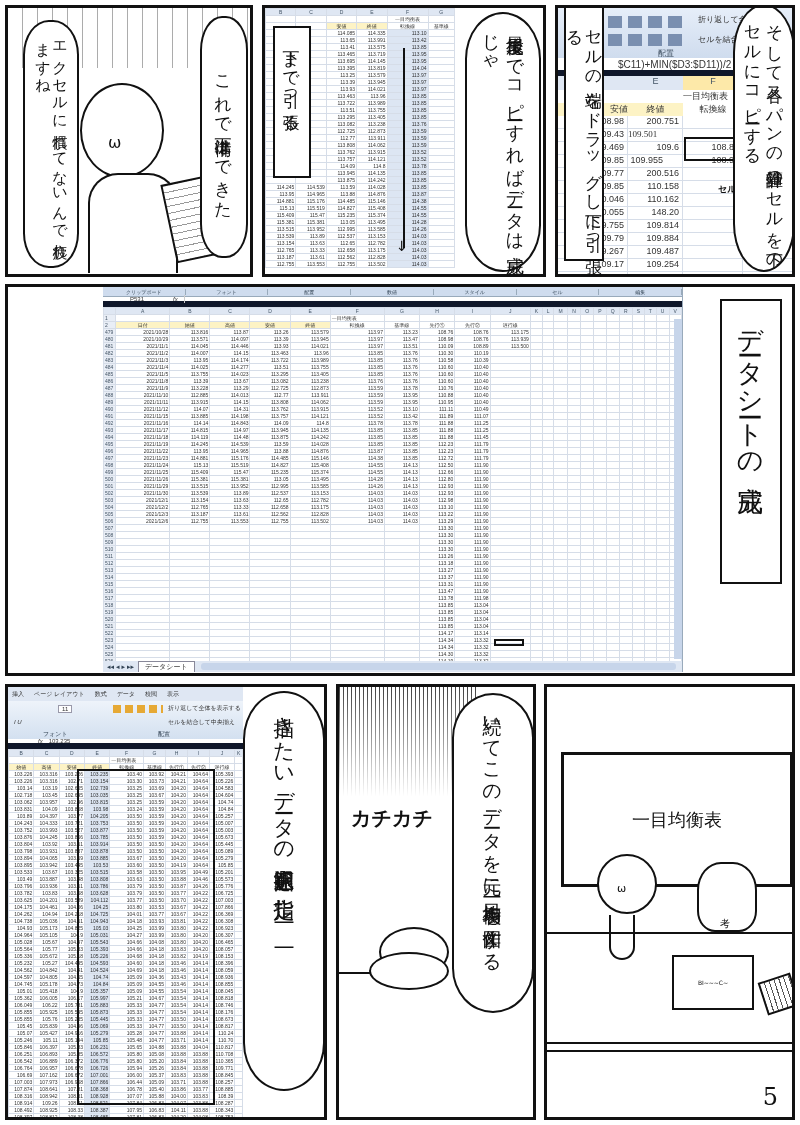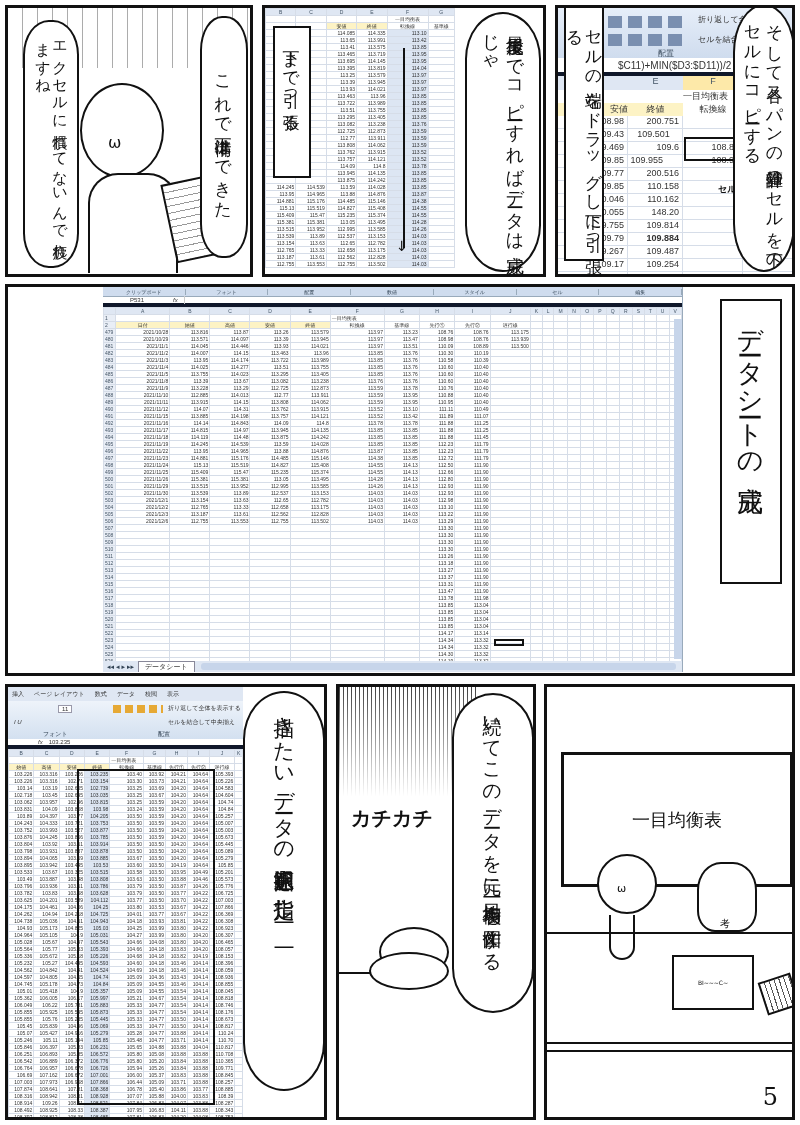--- a/index.html
+++ b/index.html
@@ -10,21 +10,21 @@
 .box{position:absolute;border:2px solid #111;background:#fff;display:flex;align-items:flex-start;justify-content:center;padding:10px 4px}
 .sheet{position:absolute;background:#fff;font-family:"Liberation Sans",sans-serif;font-size:5px;color:#333;overflow:hidden}
 table.grid{border-collapse:collapse;width:100%}
 table.grid td{border:1px solid #d6dde8;height:7px;line-height:6px;padding:0 1px;text-align:right;white-space:nowrap;font-size:5px}
 table.grid td.rn{background:#e9eef6;color:#456;text-align:left;width:12px}
 table.grid tr.ch td{background:#dfe7f3;text-align:center;color:#456}
 table.grid td.hl{background:#fde9a9;text-align:center}
 table.grid td.sel{background:#dde6f3}
 .ribbon{background:#cfdcee;border-bottom:1px solid #9ab;height:10px;display:flex;font-size:5px;color:#345;align-items:center}
 .ribbon span{flex:1;text-align:center;border-right:1px solid #9ab}
-.fbar{height:10px;border-bottom:4px solid #0f172a;display:flex;align-items:center;font-size:6px;gap:6px;padding-left:4px;background:#fff}
+.fbar{height:10px;border-bottom:6px solid #0f172a;display:flex;align-items:center;font-size:6px;gap:6px;padding-left:4px;background:#fff}
 .char{position:absolute;border:2px solid #111;border-radius:50%;background:#fff}
 .sfx{position:absolute;font-weight:bold;font-size:20px;font-family:"DejaVu Sans",sans-serif}
 </style>
 </head>
 <body>
 
 <div class="panel" style="left:5px;top:5px;width:248px;height:272px;">
 
   <div style="position:absolute;left:0;top:0;width:100%;height:60px;background:repeating-linear-gradient(90deg,#fff 0 14px,#111 14px 15px);opacity:.35"></div>
 
@@ -386,21 +386,21 @@
     </div>
     <div id="p3rows">
         <div style="display: flex; height: 13px; font-size: 9px; border-bottom: 1px solid rgb(214, 221, 232);">
           <span style="width: 70px; text-align: right; padding-right: 3px; border-right: 1px solid rgb(214, 221, 232);">108.98</span>
           <span style="width: 55px; text-align: right; padding-right: 3px; border-right: 1px solid rgb(214, 221, 232);">200.751</span>
           <span style="width: 60px; text-align: right; padding-right: 3px; border-right: 1px solid rgb(214, 221, 232);"></span>
           <span style="width: 55px; text-align: right; padding-right: 3px; border-right: 1px solid rgb(214, 221, 232);"></span>
         </div>
         <div style="display: flex; height: 13px; font-size: 9px; border-bottom: 1px solid rgb(214, 221, 232);">
           <span style="width: 70px; text-align: right; padding-right: 3px; border-right: 1px solid rgb(214, 221, 232);">109.43</span>
-          <span style="width: 55px; text-align: center; padding-right: 3px; border-right: 1px solid rgb(214, 221, 232);">109.501</span>
+          <span style="width: 55px; text-align: left; padding-right: 3px; border-right: 1px solid rgb(214, 221, 232); font-family: Liberation Serif, serif;">109.501</span>
           <span style="width: 60px; text-align: right; padding-right: 3px; border-right: 1px solid rgb(214, 221, 232);"></span>
           <span style="width: 55px; text-align: right; padding-right: 3px; border-right: 1px solid rgb(214, 221, 232);"></span>
         </div>
         <div style="display: flex; height: 13px; font-size: 9px; border-bottom: 1px solid rgb(214, 221, 232);">
           <span style="width: 70px; text-align: right; padding-right: 3px; border-right: 1px solid rgb(214, 221, 232);">109.469</span>
           <span style="width: 55px; text-align: right; padding-right: 3px; border-right: 1px solid rgb(214, 221, 232);">109.6</span>
           <span style="width: 60px; text-align: right; padding-right: 3px; border-right: 1px solid rgb(214, 221, 232);">108.80</span>
           <span style="width: 55px; text-align: right; padding-right: 3px; border-right: 1px solid rgb(214, 221, 232);"></span>
         </div>
         <div style="display: flex; height: 13px; font-size: 9px; border-bottom: 1px solid rgb(214, 221, 232);">
@@ -434,21 +434,21 @@
           <span style="width: 55px; text-align: right; padding-right: 3px; border-right: 1px solid rgb(214, 221, 232);"></span>
         </div>
         <div style="display: flex; height: 13px; font-size: 9px; border-bottom: 1px solid rgb(214, 221, 232);">
           <span style="width: 70px; text-align: right; padding-right: 3px; border-right: 1px solid rgb(214, 221, 232);">109.755</span>
           <span style="width: 55px; text-align: right; padding-right: 3px; border-right: 1px solid rgb(214, 221, 232);">109.814</span>
           <span style="width: 60px; text-align: right; padding-right: 3px; border-right: 1px solid rgb(214, 221, 232);"></span>
           <span style="width: 55px; text-align: right; padding-right: 3px; border-right: 1px solid rgb(214, 221, 232);"></span>
         </div>
         <div style="display: flex; height: 13px; font-size: 9px; border-bottom: 1px solid rgb(214, 221, 232);">
           <span style="width: 70px; text-align: right; padding-right: 3px; border-right: 1px solid rgb(214, 221, 232);">109.79</span>
-          <span style="width: 55px; text-align: right; padding-right: 3px; border-right: 1px solid rgb(214, 221, 232); font-weight: bold;">109.884</span>
+          <span style="width: 55px; text-align: right; padding-right: 3px; border-right: 1px solid rgb(214, 221, 232);">109.884</span>
           <span style="width: 60px; text-align: right; padding-right: 3px; border-right: 1px solid rgb(214, 221, 232);"></span>
           <span style="width: 55px; text-align: right; padding-right: 3px; border-right: 1px solid rgb(214, 221, 232);"></span>
         </div>
         <div style="display: flex; height: 13px; font-size: 9px; border-bottom: 1px solid rgb(214, 221, 232);">
           <span style="width: 70px; text-align: right; padding-right: 3px; border-right: 1px solid rgb(214, 221, 232);">109.267</span>
           <span style="width: 55px; text-align: right; padding-right: 3px; border-right: 1px solid rgb(214, 221, 232);">109.487</span>
           <span style="width: 60px; text-align: right; padding-right: 3px; border-right: 1px solid rgb(214, 221, 232);"></span>
           <span style="width: 55px; text-align: right; padding-right: 3px; border-right: 1px solid rgb(214, 221, 232);"></span>
         </div>
         <div style="display: flex; height: 13px; font-size: 9px; border-bottom: 1px solid rgb(214, 221, 232);">

